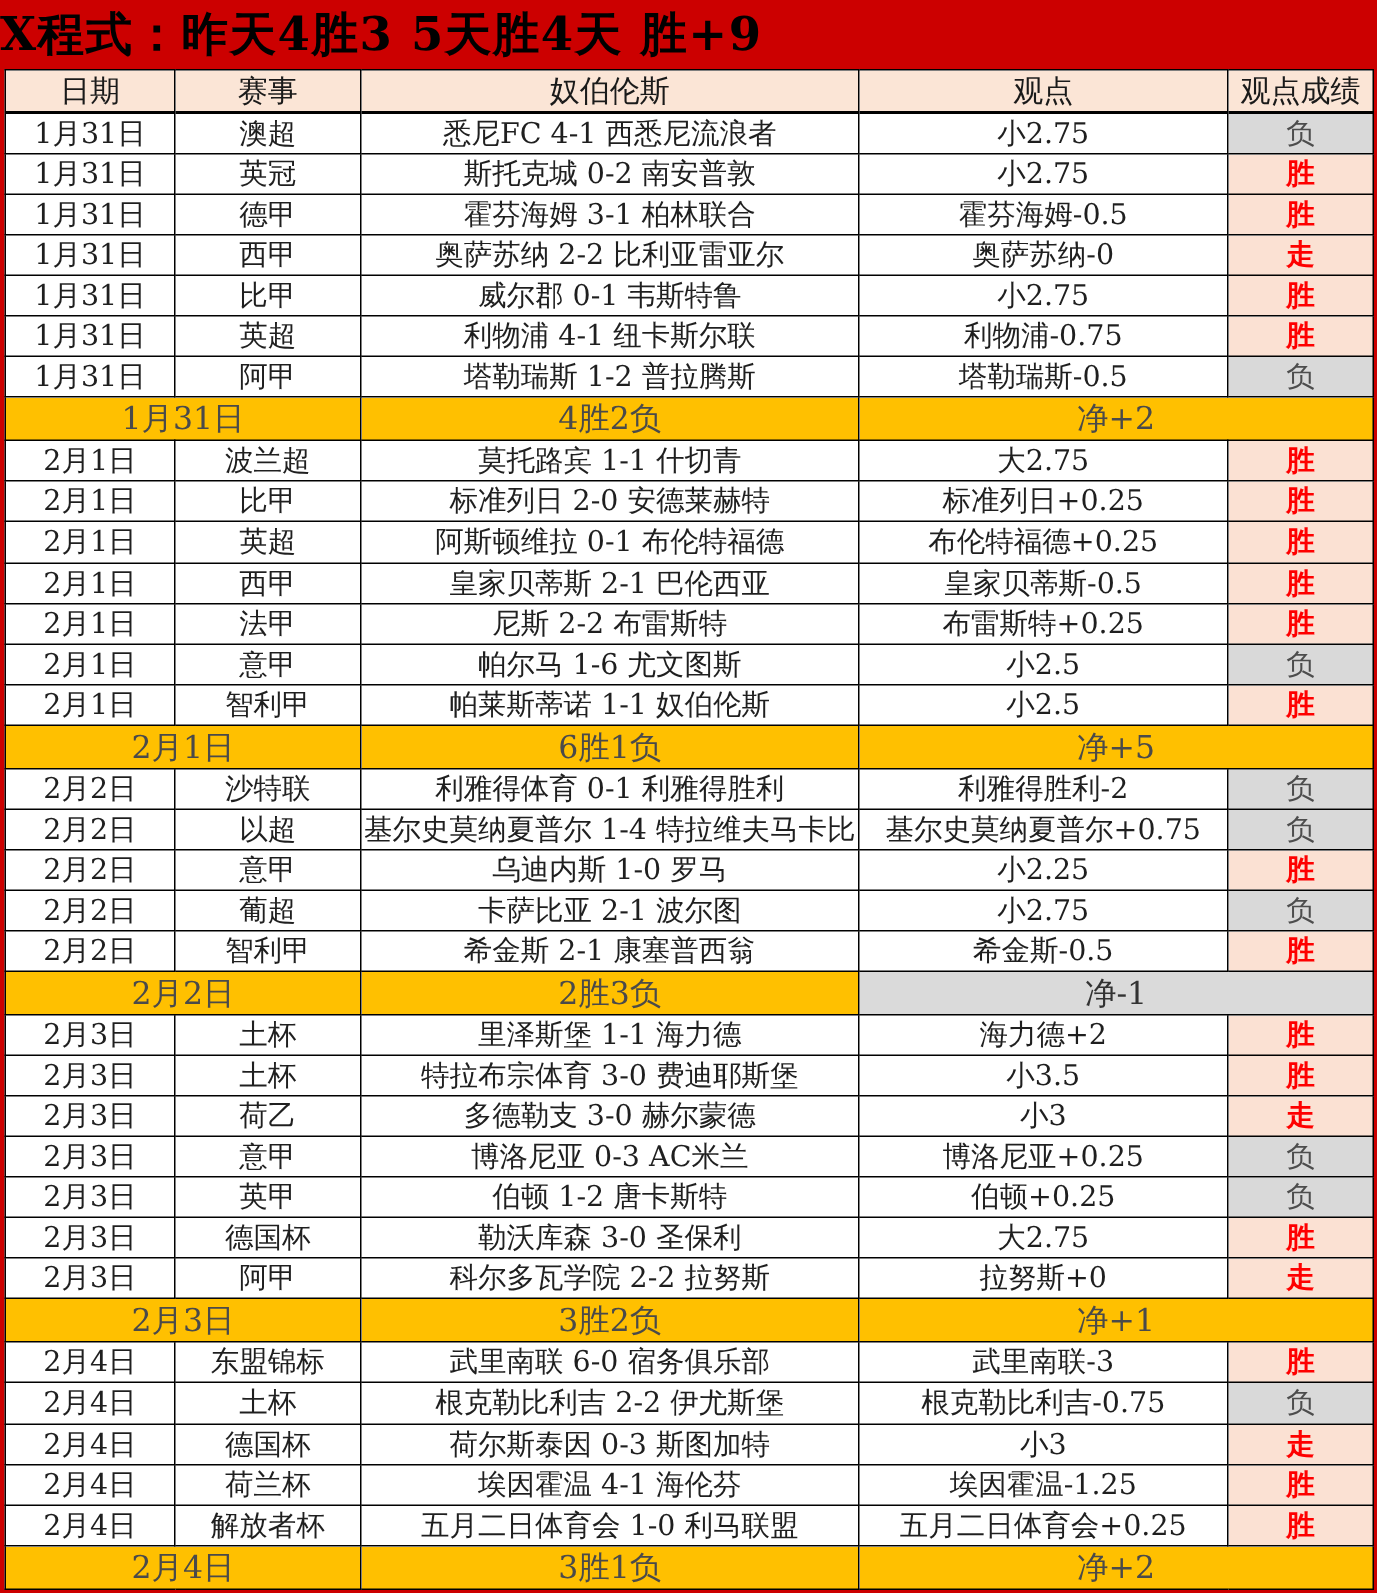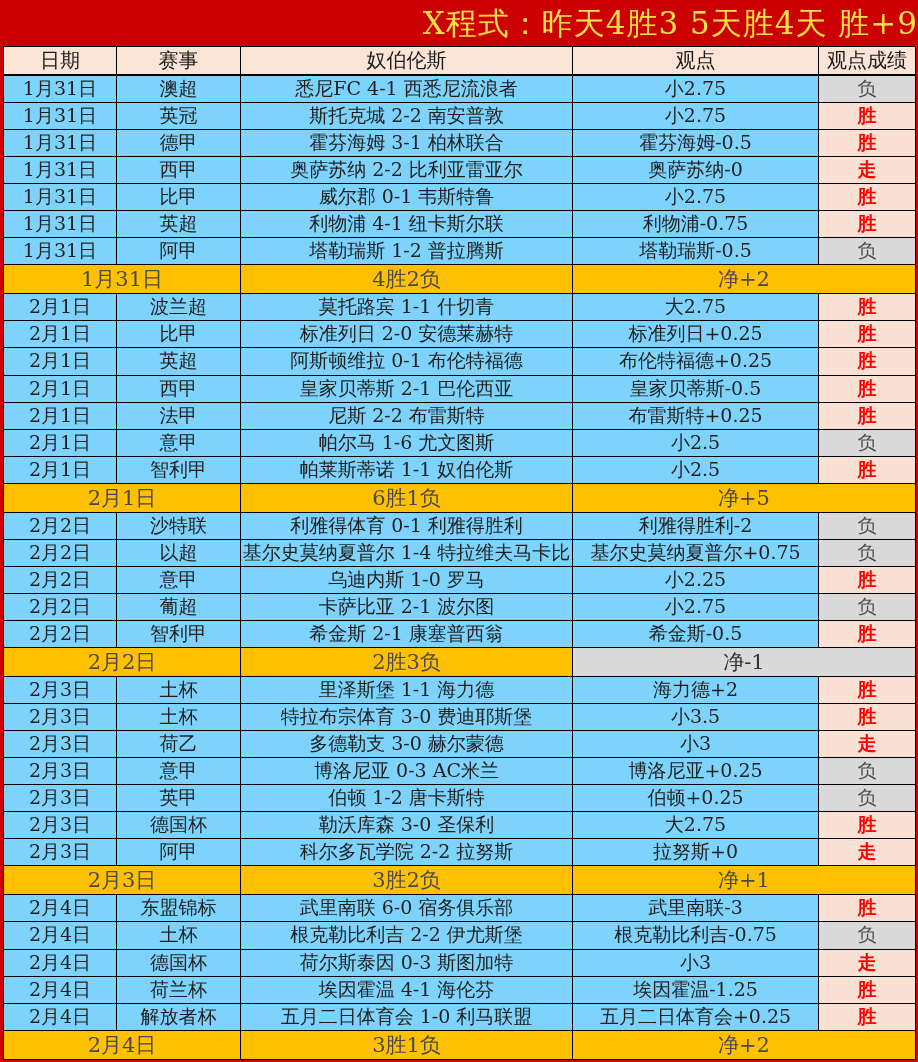--- a/index.html
+++ b/index.html
@@ -4,36 +4,36 @@
 <style>
   html,body{margin:0;padding:0;}
   body{
     width:918px;height:1062px;
     background:#cc0000;
     font-family:"DejaVu Serif","Liberation Serif",serif;
     overflow:hidden;
   }
   .title-bar{
     height:46px;line-height:46px;
-    text-align:right;
-    color:#fde047;
-    font-size:31px;font-weight:normal;
+    text-align:left;
+    color:#000000;
+    font-size:31px;font-weight:bold;
     letter-spacing:1px;
     background:#cc0000;
     white-space:nowrap;overflow:hidden;
   }
   .table-wrap{
     margin:0 3px;
     height:1014px;
   }
   table{
     width:912px;height:1014px;
     border-collapse:collapse;
     table-layout:fixed;
-    background:#7dd3fc;
+    background:#ffffff;
   }
   col.c-date{width:113px;}
   col.c-league{width:124px;}
   col.c-match{width:332px;}
   col.c-pick{width:246px;}
   col.c-result{width:97px;}
   th,td{
     border:1px solid #000000;
     text-align:center;
     vertical-align:middle;
@@ -98,21 +98,21 @@
         <tr>
           <td>1月31日</td>
           <td>澳超</td>
           <td>悉尼FC 4-1 西悉尼流浪者</td>
           <td>小2.75</td>
           <td class="res-lose">负</td>
         </tr>
         <tr>
           <td>1月31日</td>
           <td>英冠</td>
-          <td>斯托克城 2-2 南安普敦</td>
+          <td>斯托克城 0-2 南安普敦</td>
           <td>小2.75</td>
           <td class="res-win">胜</td>
         </tr>
         <tr>
           <td>1月31日</td>
           <td>德甲</td>
           <td>霍芬海姆 3-1 柏林联合</td>
           <td>霍芬海姆-0.5</td>
           <td class="res-win">胜</td>
         </tr>

